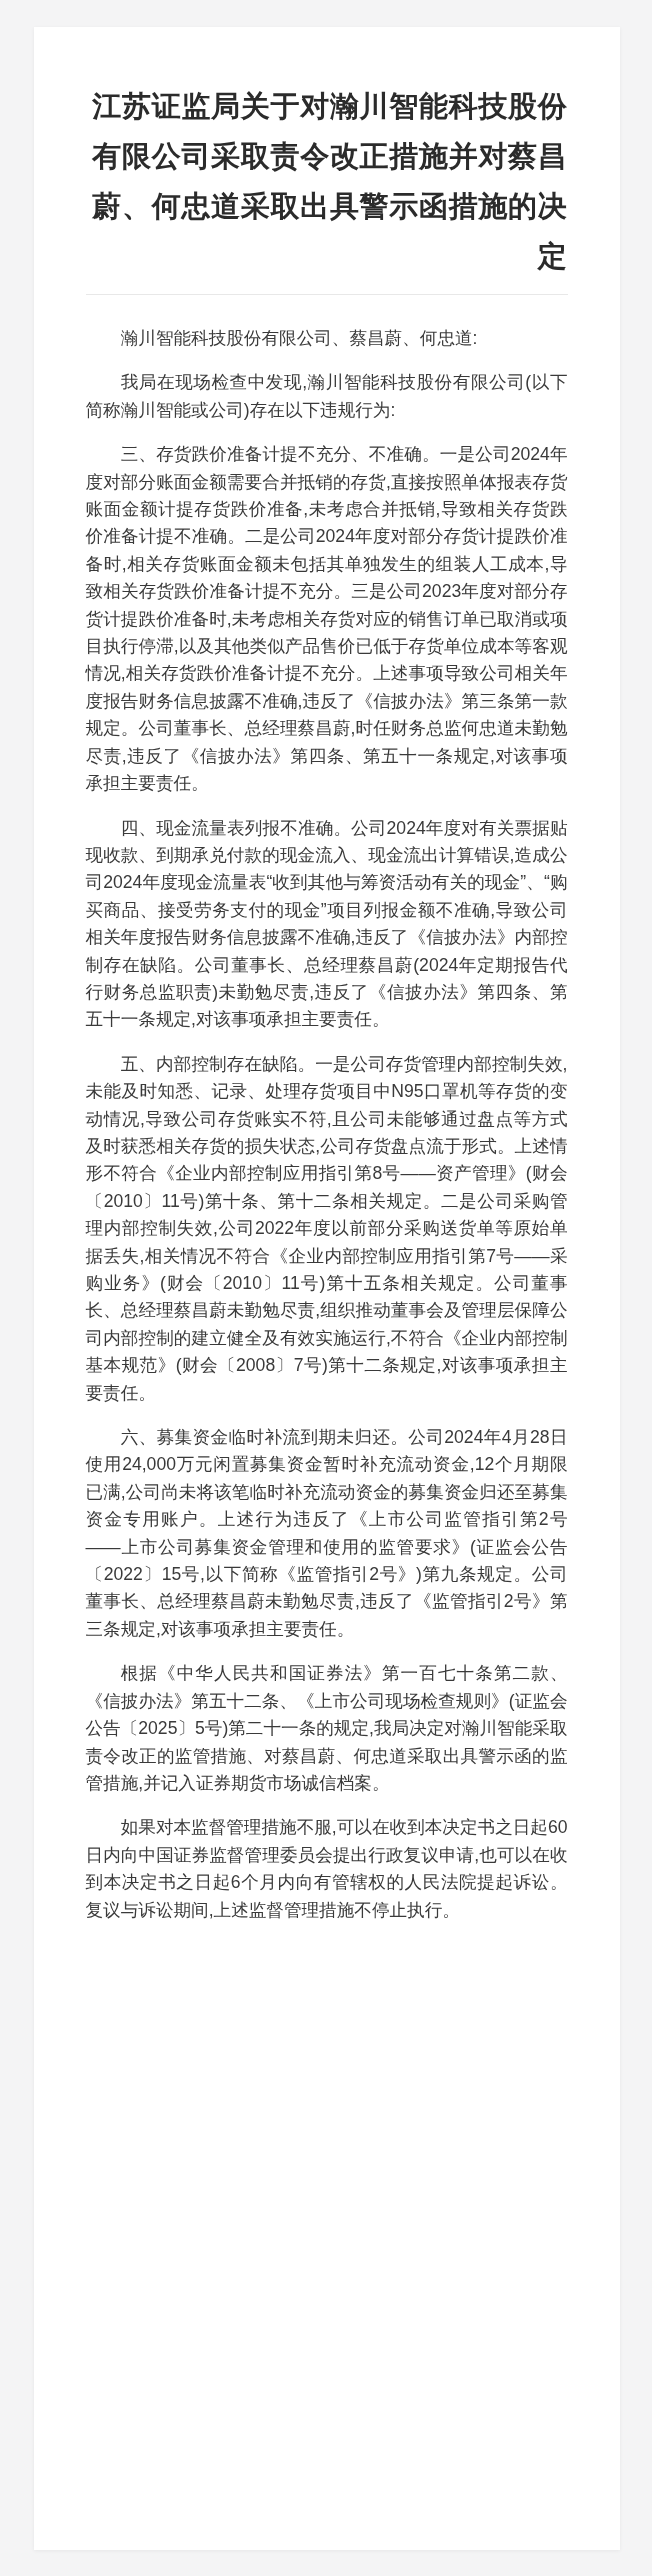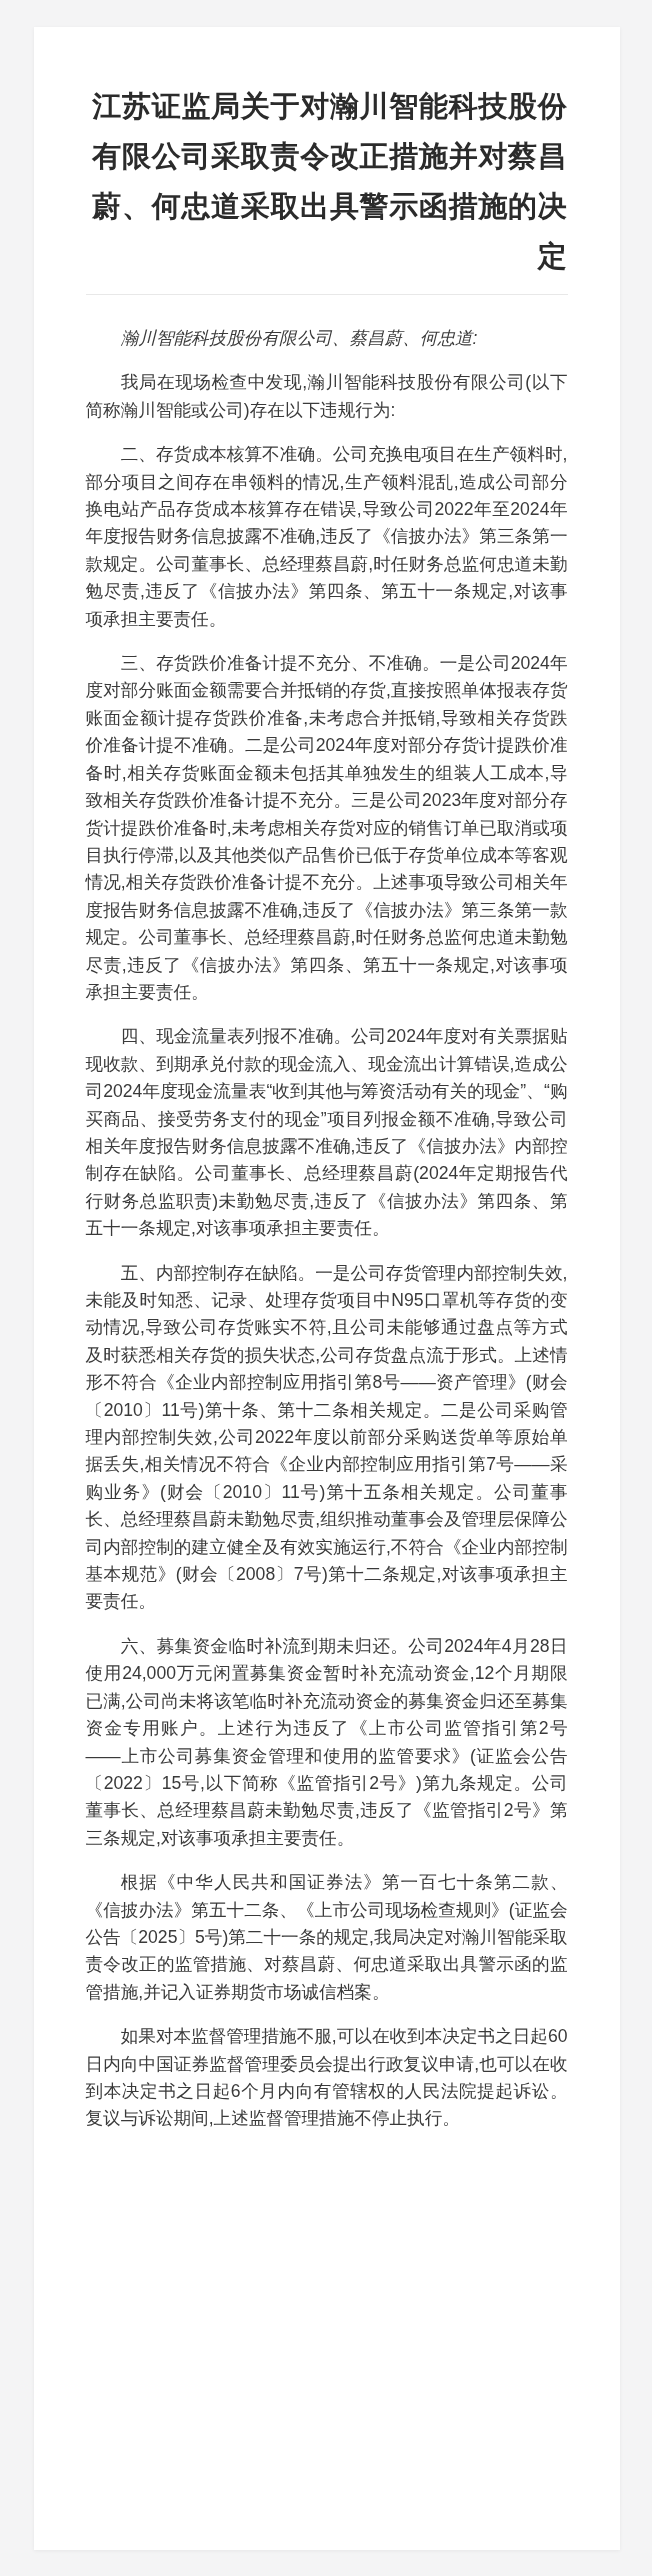--- a/index.html
+++ b/index.html
@@ -42,39 +42,37 @@
   .doc-body {
     margin-top: 30px;
     font-size: 17.6px;
     line-height: 27.4px;
     color: #3a3a3a;
     text-align: justify;
   }
   .doc-salutation {
     margin: 0 0 17px 0;
     text-indent: 2em;
-    font-style: italic;
   }
   .doc-para {
     margin: 0 0 17px 0;
     text-indent: 2em;
   }
 </style>
 </head>
 <body>
 
 <div class="page">
   <div class="doc-card">
     <h1 class="doc-title">江苏证监局关于对瀚川智能科技股份有限公司采取责令改正措施并对蔡昌蔚、何忠道采取出具警示函措施的决定</h1>
     <hr class="doc-divider">
     <div class="doc-body">
       <p class="doc-salutation">瀚川智能科技股份有限公司、蔡昌蔚、何忠道:</p>
       <div>
           <p class="doc-para">我局在现场检查中发现,瀚川智能科技股份有限公司(以下简称瀚川智能或公司)存在以下违规行为:</p>
-          <p class="doc-para">二、存货成本核算不准确。公司充换电项目在生产领料时,部分项目之间存在串领料的情况,生产领料混乱,造成公司部分换电站产品存货成本核算存在错误,导致公司2022年至2024年年度报告财务信息披露不准确,违反了《信披办法》第三条第一款规定。公司董事长、总经理蔡昌蔚,时任财务总监何忠道未勤勉尽责,违反了《信披办法》第四条、第五十一条规定,对该事项承担主要责任。</p>
           <p class="doc-para">三、存货跌价准备计提不充分、不准确。一是公司2024年度对部分账面金额需要合并抵销的存货,直接按照单体报表存货账面金额计提存货跌价准备,未考虑合并抵销,导致相关存货跌价准备计提不准确。二是公司2024年度对部分存货计提跌价准备时,相关存货账面金额未包括其单独发生的组装人工成本,导致相关存货跌价准备计提不充分。三是公司2023年度对部分存货计提跌价准备时,未考虑相关存货对应的销售订单已取消或项目执行停滞,以及其他类似产品售价已低于存货单位成本等客观情况,相关存货跌价准备计提不充分。上述事项导致公司相关年度报告财务信息披露不准确,违反了《信披办法》第三条第一款规定。公司董事长、总经理蔡昌蔚,时任财务总监何忠道未勤勉尽责,违反了《信披办法》第四条、第五十一条规定,对该事项承担主要责任。</p>
           <p class="doc-para">四、现金流量表列报不准确。公司2024年度对有关票据贴现收款、到期承兑付款的现金流入、现金流出计算错误,造成公司2024年度现金流量表“收到其他与筹资活动有关的现金”、“购买商品、接受劳务支付的现金”项目列报金额不准确,导致公司相关年度报告财务信息披露不准确,违反了《信披办法》内部控制存在缺陷。公司董事长、总经理蔡昌蔚(2024年定期报告代行财务总监职责)未勤勉尽责,违反了《信披办法》第四条、第五十一条规定,对该事项承担主要责任。</p>
           <p class="doc-para">五、内部控制存在缺陷。一是公司存货管理内部控制失效,未能及时知悉、记录、处理存货项目中N95口罩机等存货的变动情况,导致公司存货账实不符,且公司未能够通过盘点等方式及时获悉相关存货的损失状态,公司存货盘点流于形式。上述情形不符合《企业内部控制应用指引第8号——资产管理》(财会〔2010〕11号)第十条、第十二条相关规定。二是公司采购管理内部控制失效,公司2022年度以前部分采购送货单等原始单据丢失,相关情况不符合《企业内部控制应用指引第7号——采购业务》(财会〔2010〕11号)第十五条相关规定。公司董事长、总经理蔡昌蔚未勤勉尽责,组织推动董事会及管理层保障公司内部控制的建立健全及有效实施运行,不符合《企业内部控制基本规范》(财会〔2008〕7号)第十二条规定,对该事项承担主要责任。</p>
           <p class="doc-para">六、募集资金临时补流到期未归还。公司2024年4月28日使用24,000万元闲置募集资金暂时补充流动资金,12个月期限已满,公司尚未将该笔临时补充流动资金的募集资金归还至募集资金专用账户。上述行为违反了《上市公司监管指引第2号——上市公司募集资金管理和使用的监管要求》(证监会公告〔2022〕15号,以下简称《监管指引2号》)第九条规定。公司董事长、总经理蔡昌蔚未勤勉尽责,违反了《监管指引2号》第三条规定,对该事项承担主要责任。</p>
           <p class="doc-para">根据《中华人民共和国证券法》第一百七十条第二款、《信披办法》第五十二条、《上市公司现场检查规则》(证监会公告〔2025〕5号)第二十一条的规定,我局决定对瀚川智能采取责令改正的监管措施、对蔡昌蔚、何忠道采取出具警示函的监管措施,并记入证券期货市场诚信档案。</p>
           <p class="doc-para">如果对本监督管理措施不服,可以在收到本决定书之日起60日内向中国证券监督管理委员会提出行政复议申请,也可以在收到本决定书之日起6个月内向有管辖权的人民法院提起诉讼。复议与诉讼期间,上述监督管理措施不停止执行。</p>
         </div>
 
     </div>
   </div>

